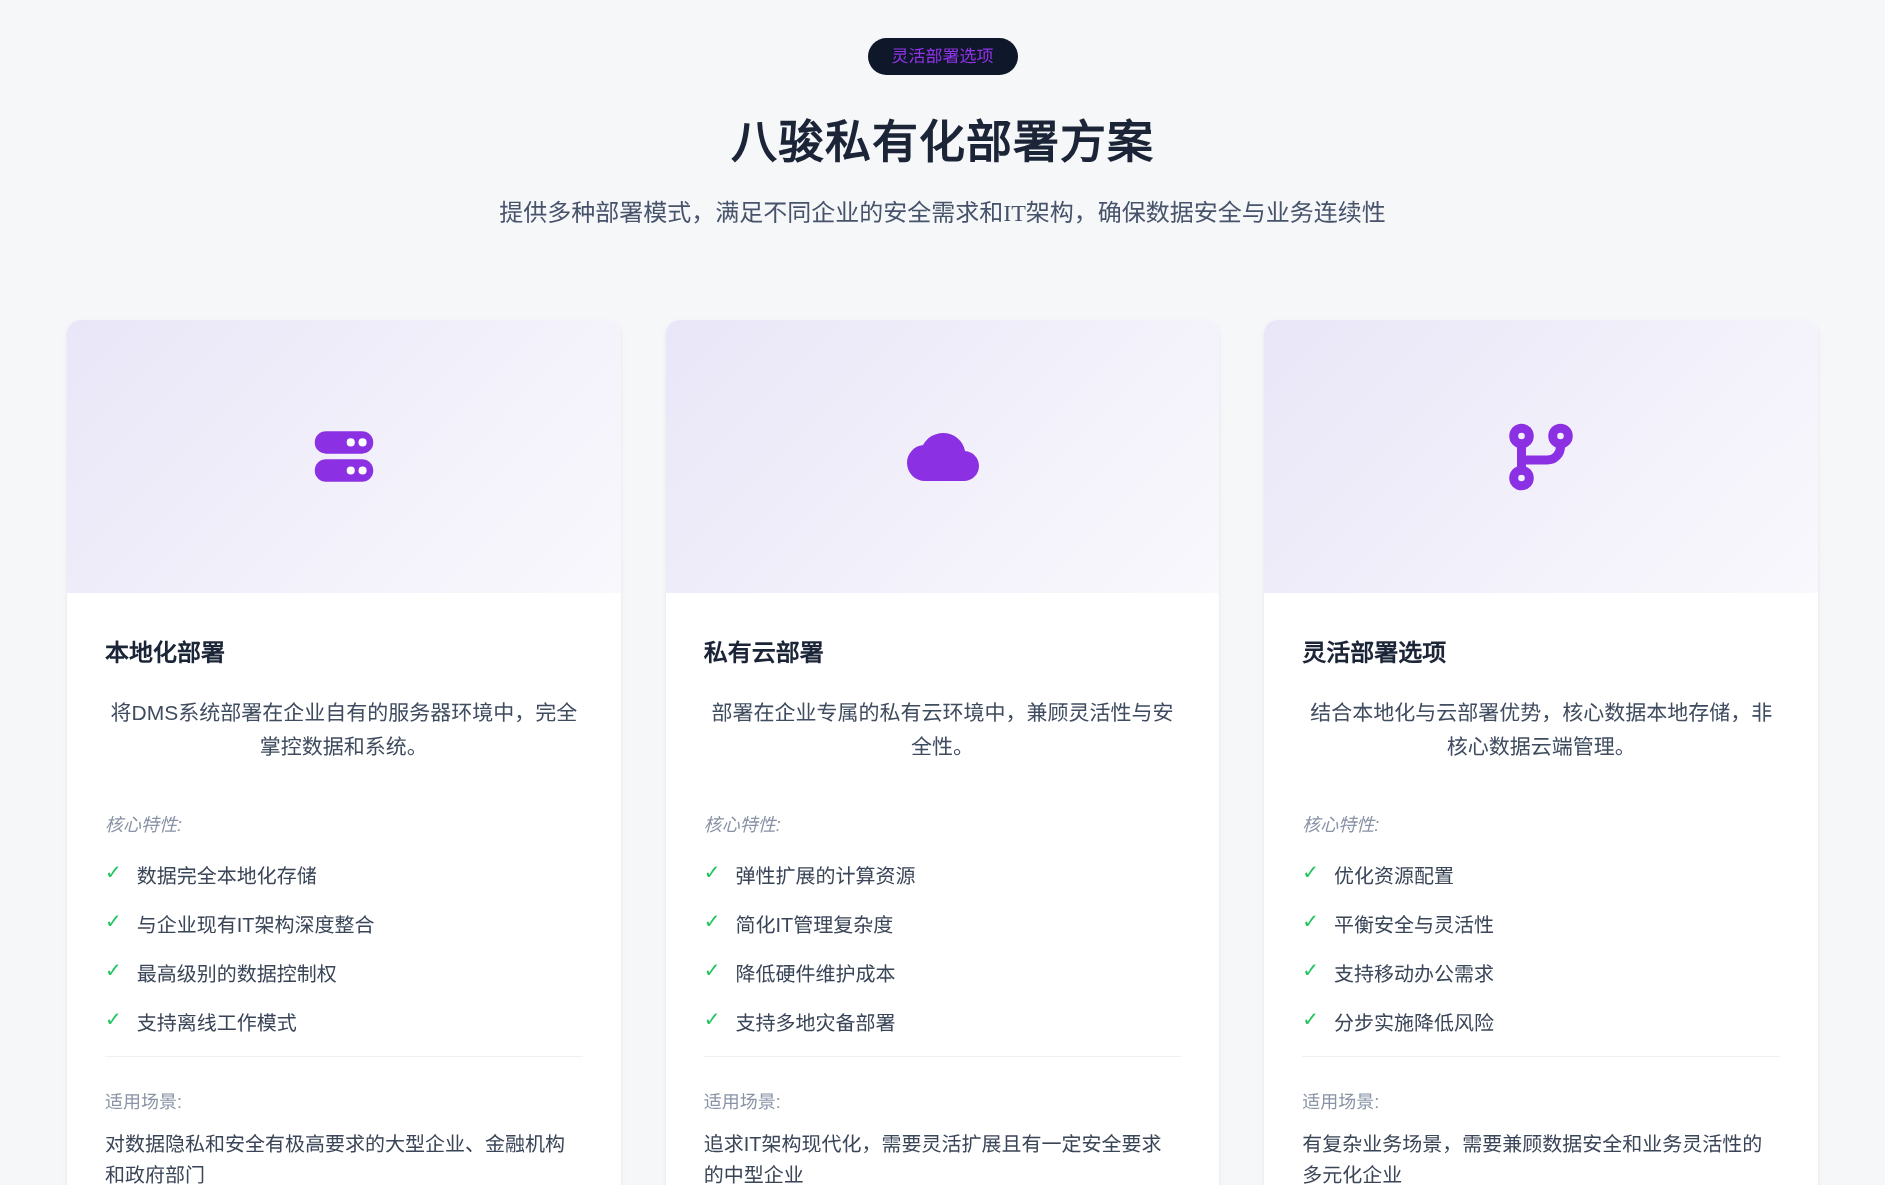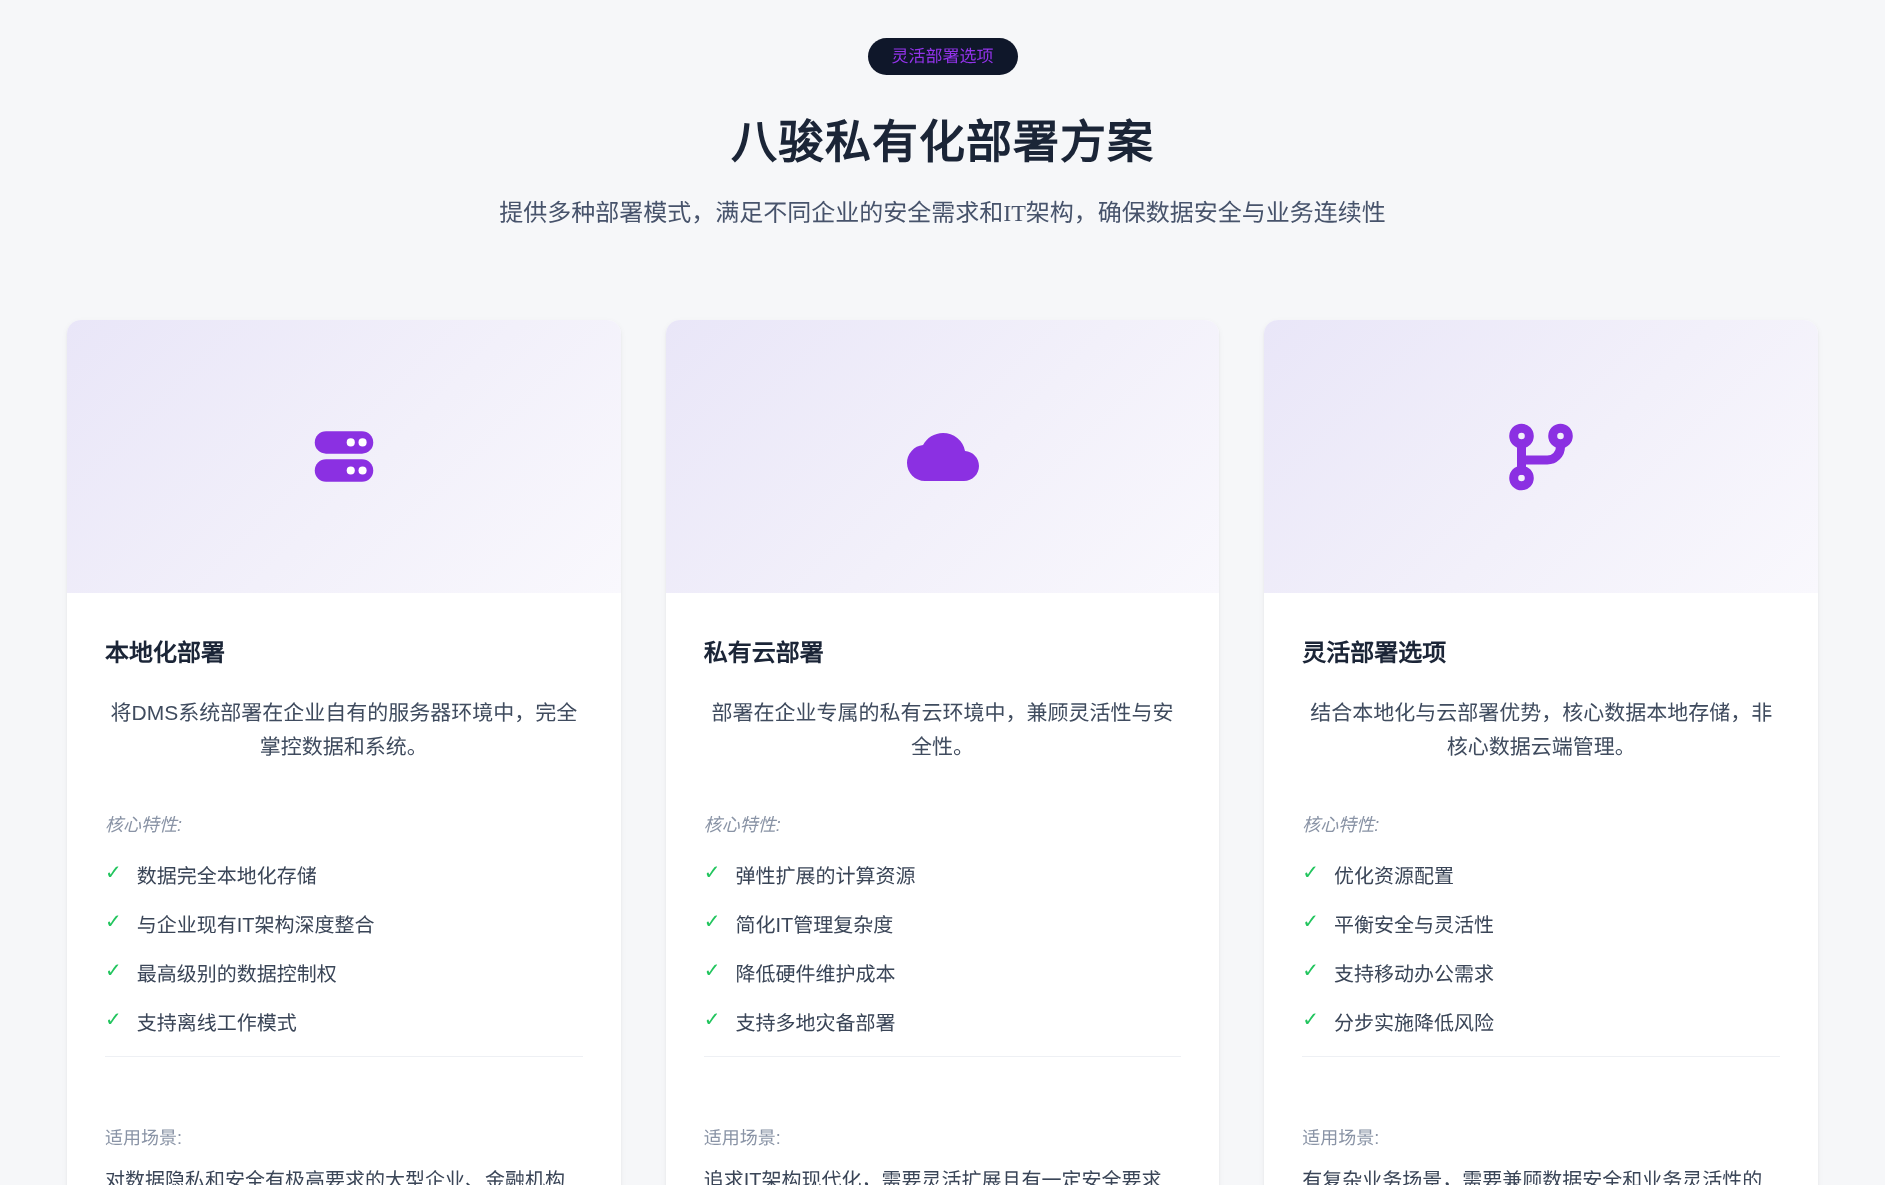--- a/index.html
+++ b/index.html
@@ -77,21 +77,20 @@
   .card-desc {
     margin-top: 28px;
     font-size: 21px;
     line-height: 1.62;
     color: #3f4b5e;
     text-align: center;
   }
   .feat-label, .scen-label {
     font-size: 18px;
     color: #8a94a6;
-    margin-top: 36px;
   }
   .feat-label { margin-top: 46px; font-style: italic; }
   .feat-list {
     list-style: none;
     margin-top: 24px;
   }
   .feat-item {
     display: flex;
     align-items: flex-start;
     gap: 15px;

